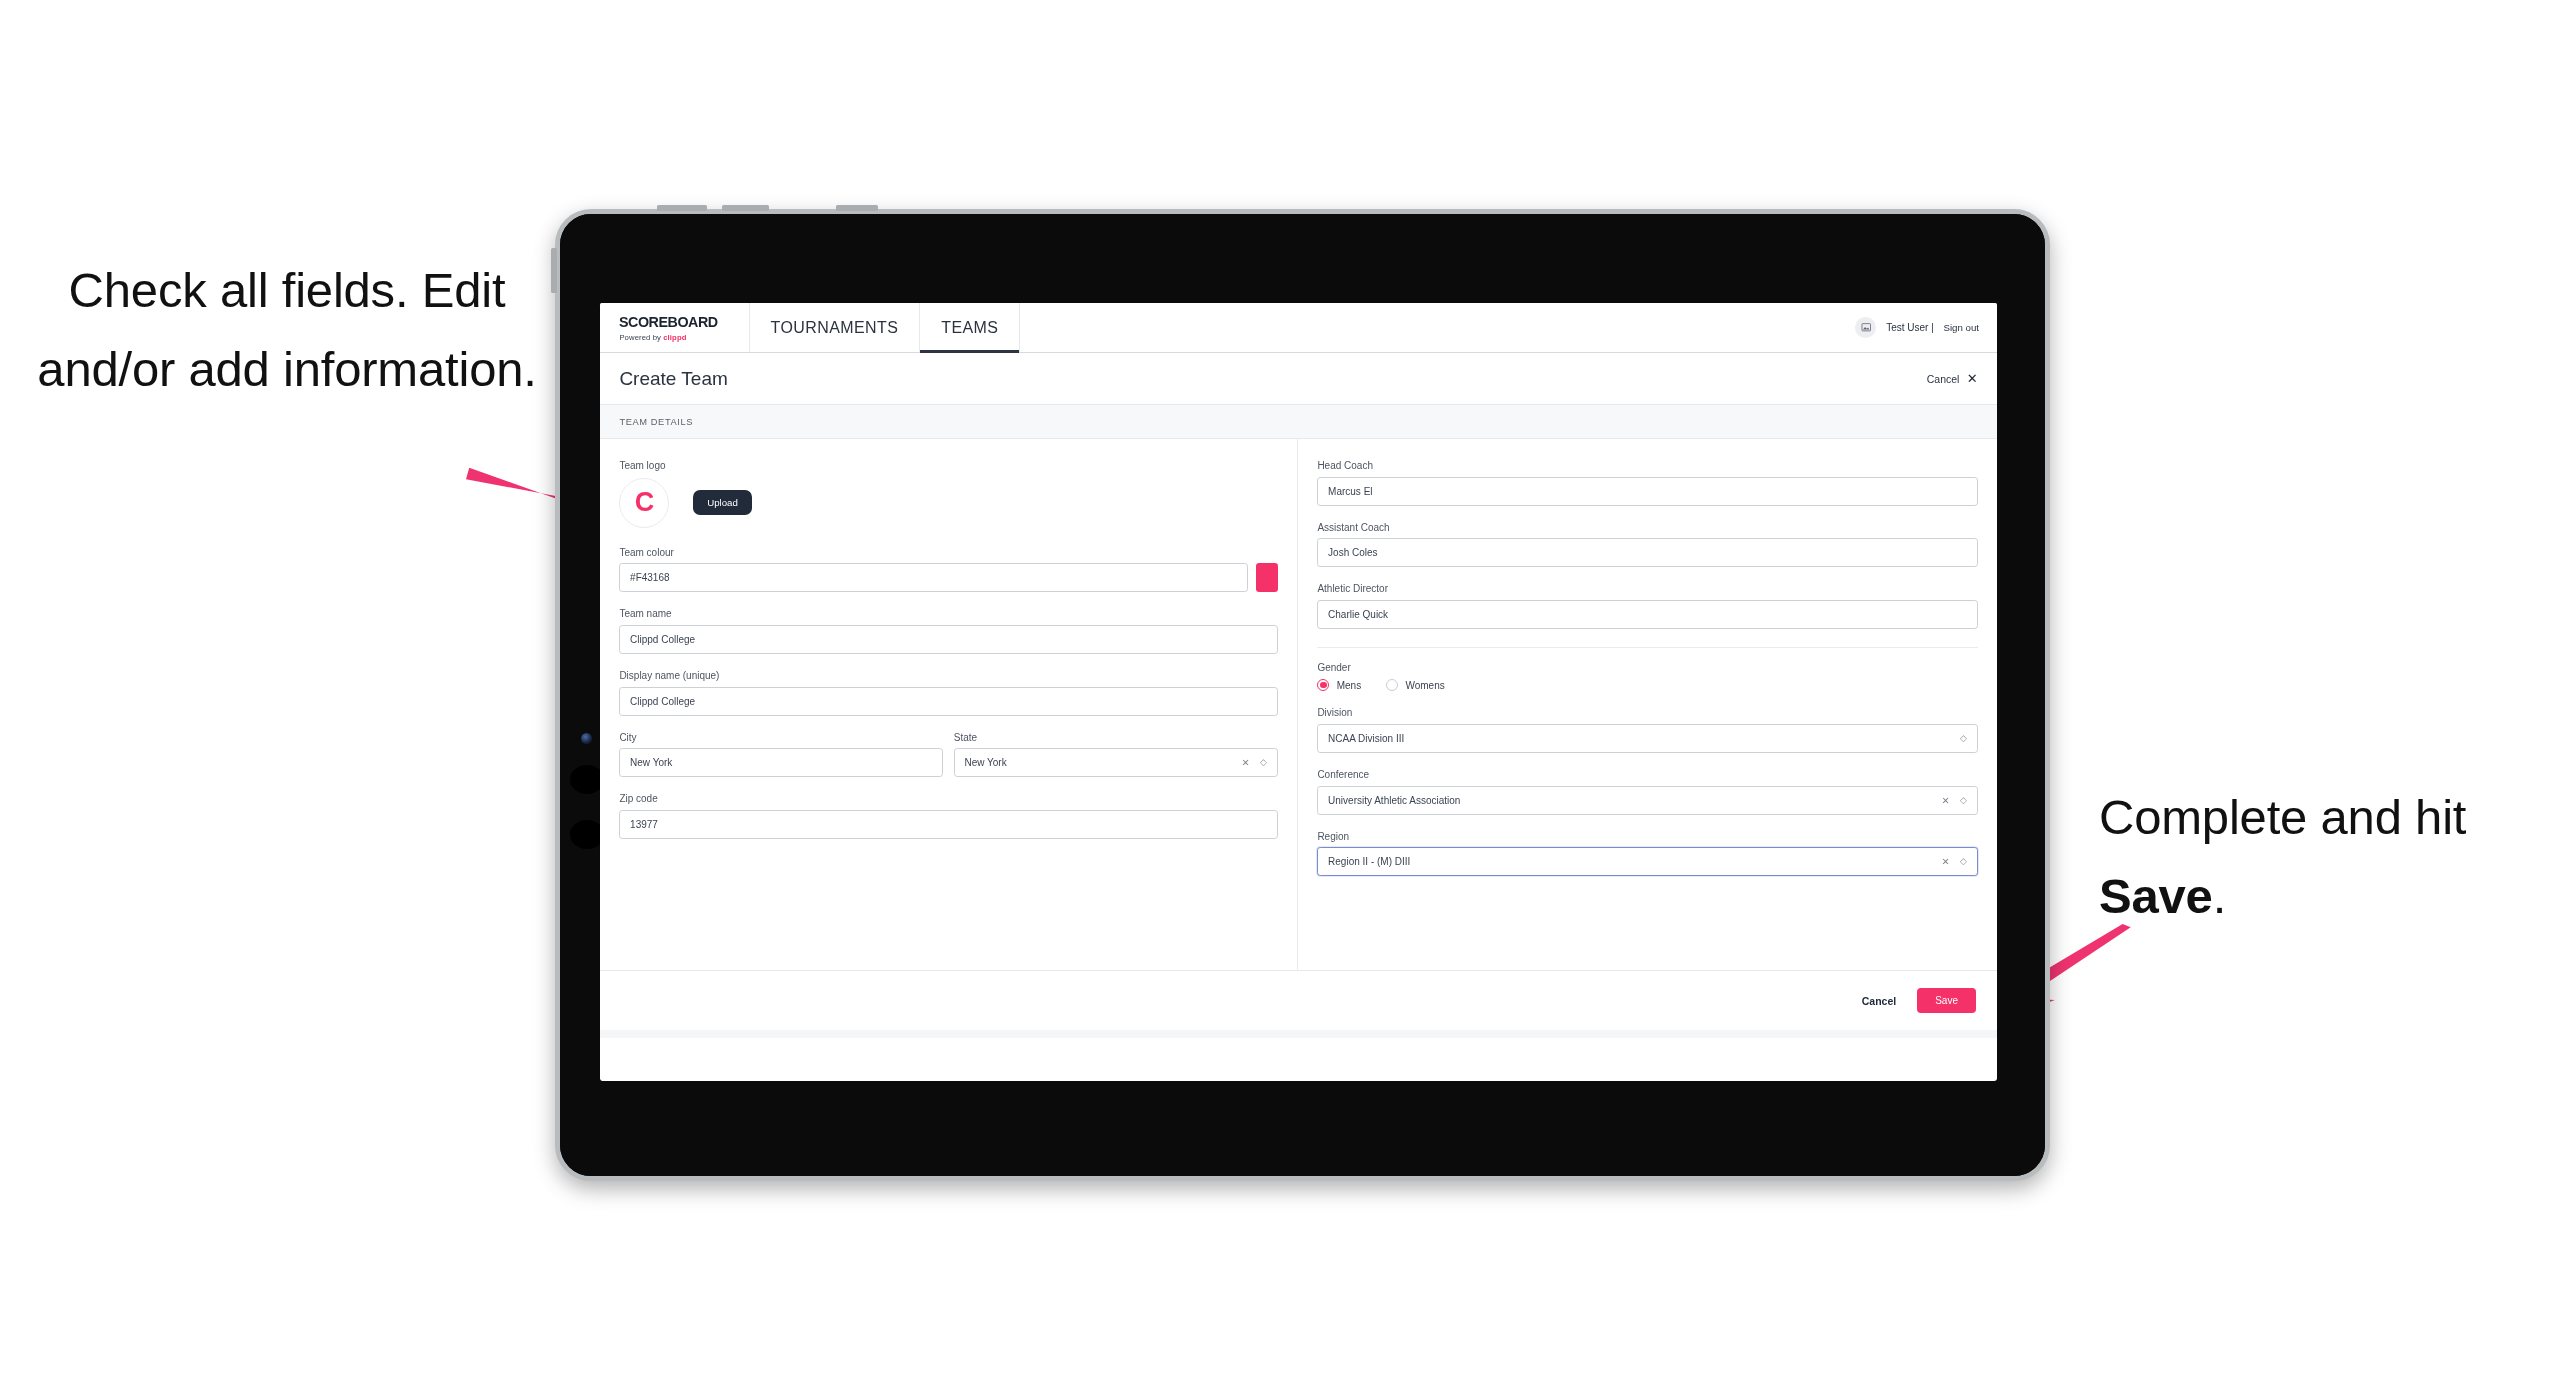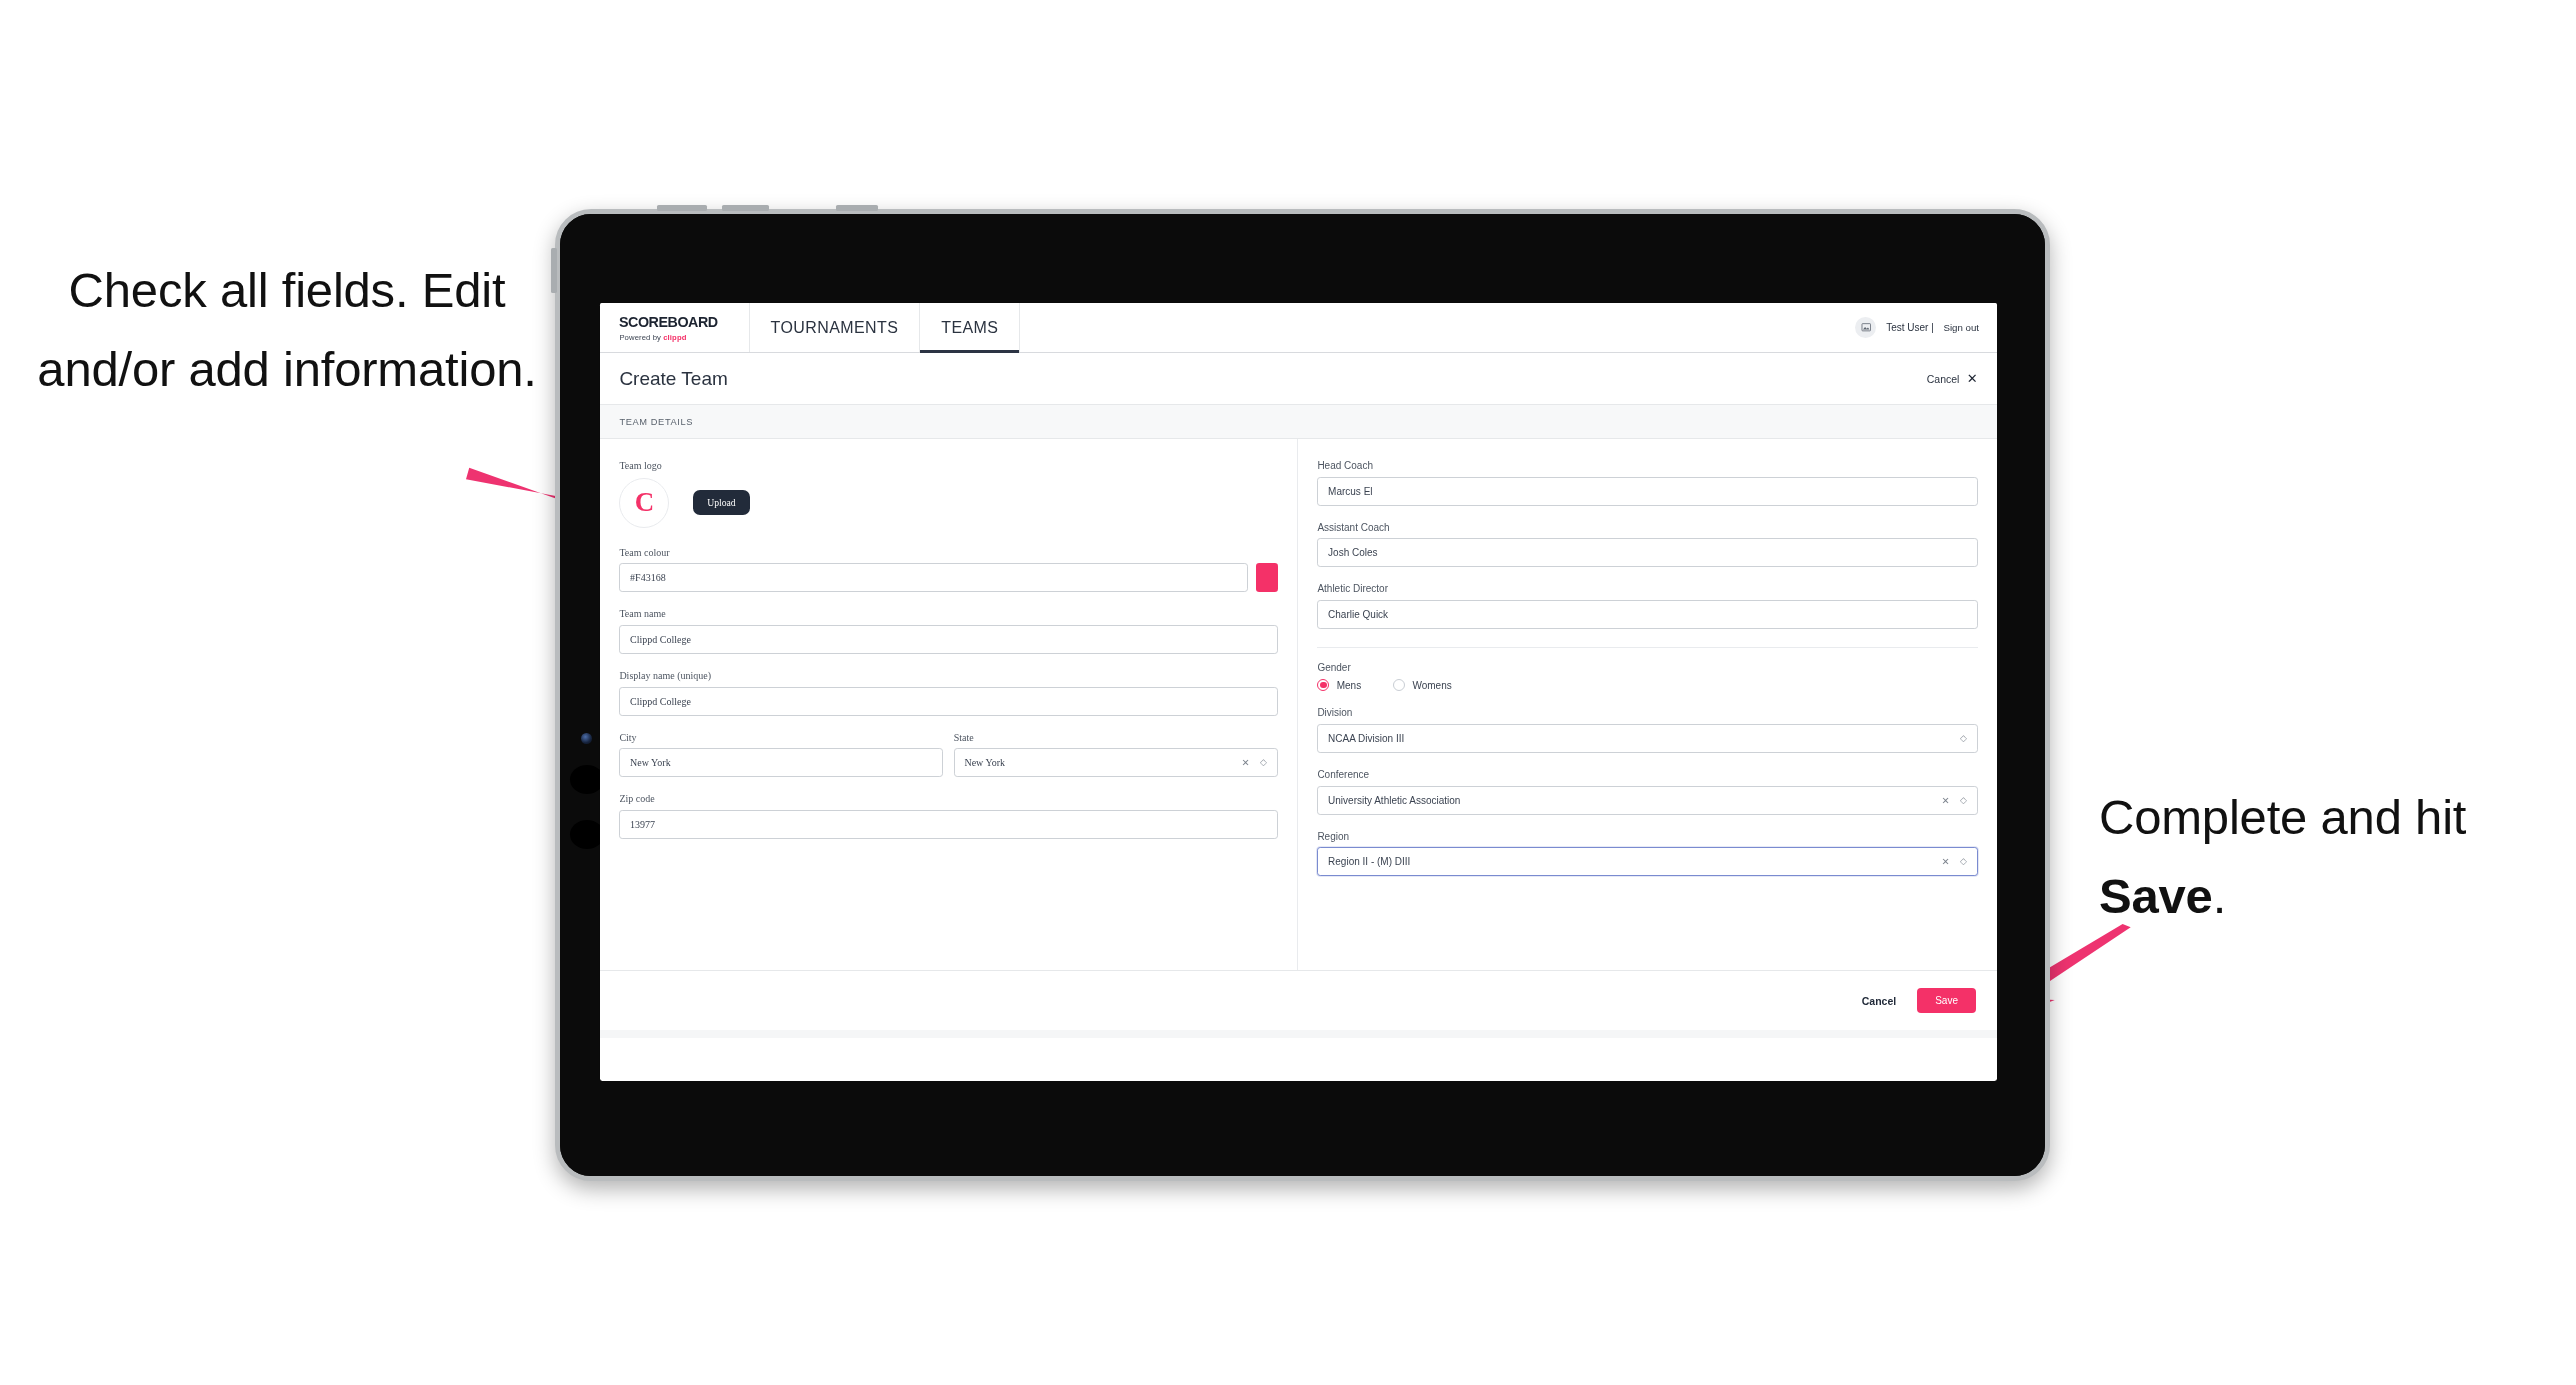--- a/index.html
+++ b/index.html
@@ -140,21 +140,21 @@
     padding: 0 19.4px; background: #f7f8f9;
     border-bottom: 0.8px solid #e6e8ea;
   }
   .section-bar span {
     font-size: 9.3px; color: #5a626d; letter-spacing: 0.6px;
   }
 
   
   .form-body { display: flex; height: 531px; }
   .col { padding: 21px 19.4px 0 19.4px; }
-  .col-left { width: 698px; border-right: 0.8px solid #e9ebee; font-family: Liberation Serif, serif; }
+  .col-left { width: 698px; border-right: 0.8px solid #e9ebee; }
   .col-right { flex: 1; }
 
   .label { font-size: 10px; color: #4d5561; margin-bottom: 5.7px; }
   .field {
     width: 100%; height: 29px;
     border: 0.8px solid #cdd1d6; border-radius: 3.2px;
     background: #fff; display: flex; align-items: center;
     padding: 0 9.7px; font-size: 10px; color: #3b4351;
   }
   .field.focused { border-color: #7a8bd0; box-shadow: 0 0 0 0.8px rgba(122,139,208,.25); }
@@ -184,21 +184,21 @@
     cursor: pointer;
   }
 
   .two-col { display: flex; gap: 10.5px; }
   .two-col > div { flex: 1; }
 
   
   .rdiv { height: 0.8px; background: #e9ebee; margin: 18px 0 14.6px; }
 
   
-  .radios { display: flex; align-items: center; gap: 32px; margin-top: 1.6px; }
+  .radios { display: flex; align-items: center; gap: 25px; margin-top: 1.6px; }
   .radio { display: flex; align-items: center; gap: 7.3px; cursor: pointer; }
   .dot {
     width: 12px; height: 12px; border-radius: 50%;
     border: 1.3px solid #c9ced4; background: #fff;
     display: flex; align-items: center; justify-content: center;
   }
   .dot.on { border-color: #F43168; }
   .dot.on::after {
     content: ""; width: 6.5px; height: 6.5px; border-radius: 50%; background: #F43168;
   }

